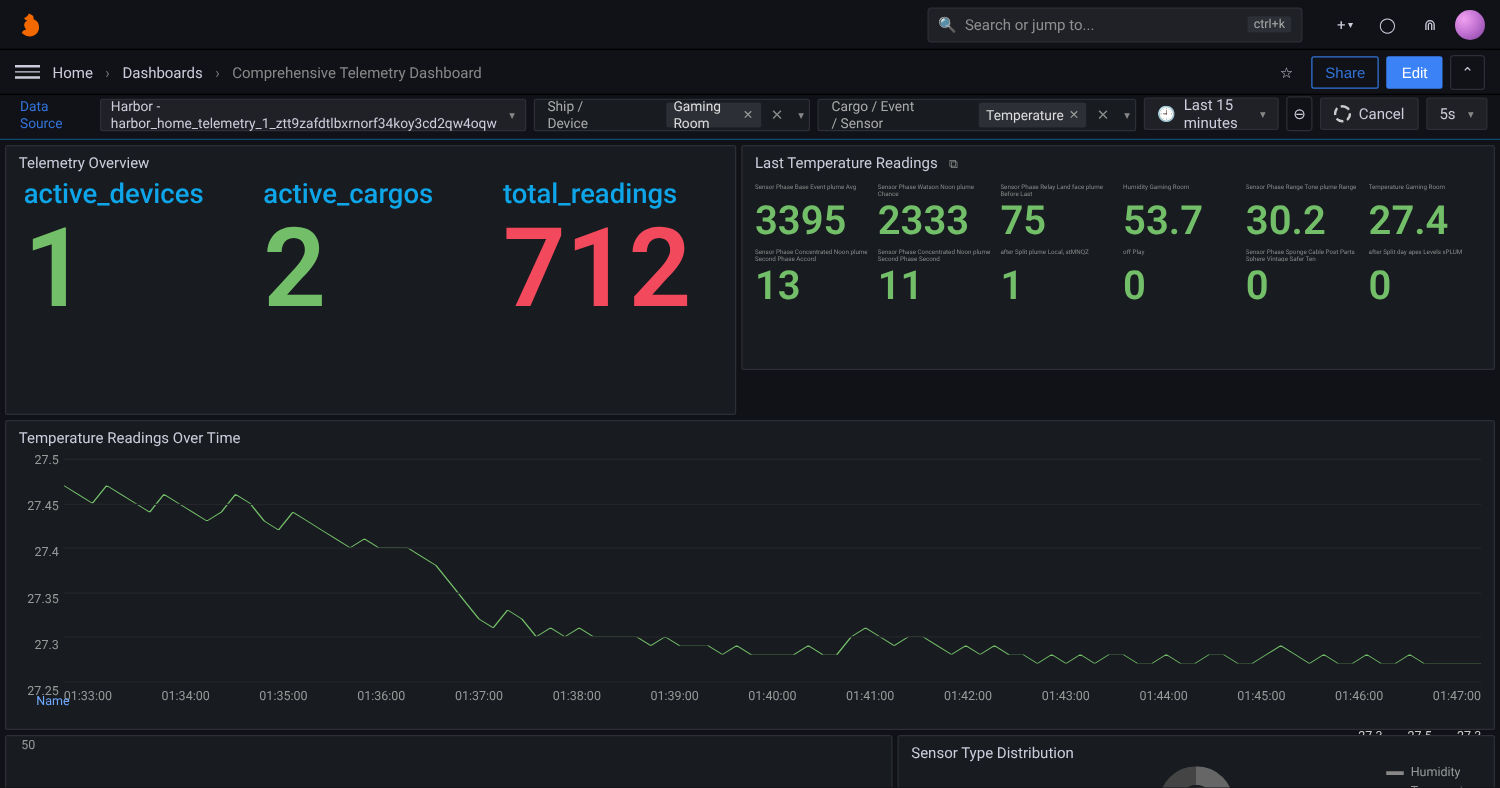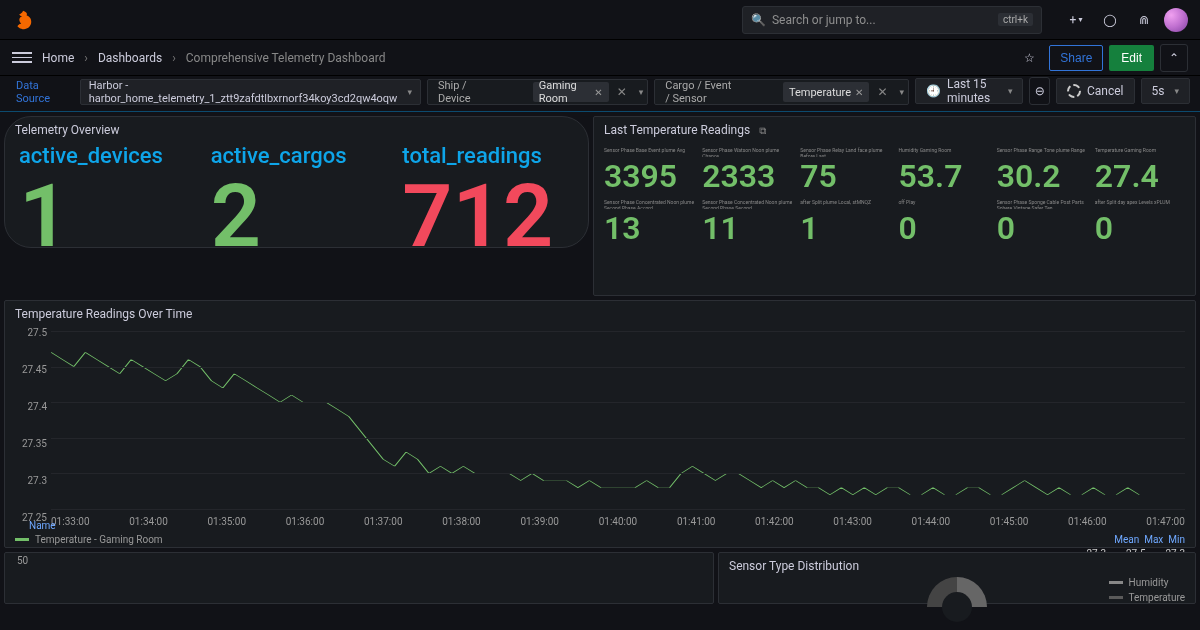--- a/index.html
+++ b/index.html
@@ -55,21 +55,21 @@
 .crumb-current { color: #888; }
 .subbar-right { margin-left: auto; display: flex; align-items: center; gap: 6px; }
 .btn-outline {
   height: 26px; padding: 0 10px;
   border: 1px solid #3274d9; color: #3274d9;
   background: transparent; border-radius: 2px;
   display: flex; align-items: center; font-size: 12px; cursor: pointer;
 }
 .btn-solid {
   height: 26px; padding: 0 12px;
-  background: #15803d; color: #fff; border: none; border-radius: 2px;
+  background: #3b82f6; color: #fff; border: none; border-radius: 2px;
   font-size: 12px; cursor: pointer;
 }
 
 
 .filterbar {
   height: 36px;
   display: flex; align-items: flex-end;
   padding: 6px 10px; gap: 6px;
   border-bottom: 1px solid #0c4a6e;
 }
@@ -98,21 +98,21 @@
 .panels { padding: 4px; display: flex; flex-direction: column; gap: 4px; }
 .row { display: flex; gap: 4px; }
 .panel {
   background: #181b1f; border: 1px solid #2c2f35; border-radius: 2px;
   display: flex; flex-direction: column;
 }
 .panel-title { font-size: 12px; color: #ccccdc; padding: 6px 10px; }
 .panel-title .ext-link { color:#888; margin-left:6px; font-size:10px; }
 
 
-.telemetry-overview { flex: 0 0 585px; height: 132px; border-radius: 27px; }
+.telemetry-overview { flex: 0 0 585px; height: 216px; }
 .overview-body { display: flex; padding: 0 4px; }
 .stat-col { flex:1; display:flex; flex-direction:column; padding:0 10px; }
 .stat-label { font-size: 22px; color: #0ea5e9; font-weight: 500; }
 .stat-val { font-size: 88px; line-height: 1; font-weight: 600; margin-top: 4px; }
 .green { color: #73bf69; }
 .red { color: #f2495c; }
 
 .last-readings { flex: 1; height: 180px; }
 .readings-body { display: grid; grid-template-columns: repeat(6,1fr); gap: 4px 8px; padding: 4px 10px 8px; }
 .reading-cell { display:flex; flex-direction:column; }
@@ -335,29 +335,20 @@
           <div>01:40:00</div>
           <div>01:41:00</div>
           <div>01:42:00</div>
           <div>01:43:00</div>
           <div>01:44:00</div>
           <div>01:45:00</div>
           <div>01:46:00</div>
           <div>01:47:00</div>
         </div>
       <div class="chart-name-lbl">Name</div>
-      <div class="legend-row">
-        <div class="legend-left">
-          <div class="legend-swatch"></div>
-          <span>Temperature - Gaming Room</span>
-        </div>
-        <div class="legend-right">
-          <span><span class="legend-blue">Mean</span>&nbsp;&nbsp;<span class="legend-blue">Max</span>&nbsp;&nbsp;<span class="legend-blue">Min</span></span>
-        </div>
-      </div>
       <div style="position:absolute;right:10px;bottom:-12px;display:flex;gap:20px;font-size:10px;color:#ccc">
         <span>27.3</span>
         <span>27.5</span>
         <span>27.3</span>
       </div>
     </div>
   </div>
 
   <div class="row3">
     <div class="panel avg-panel">

